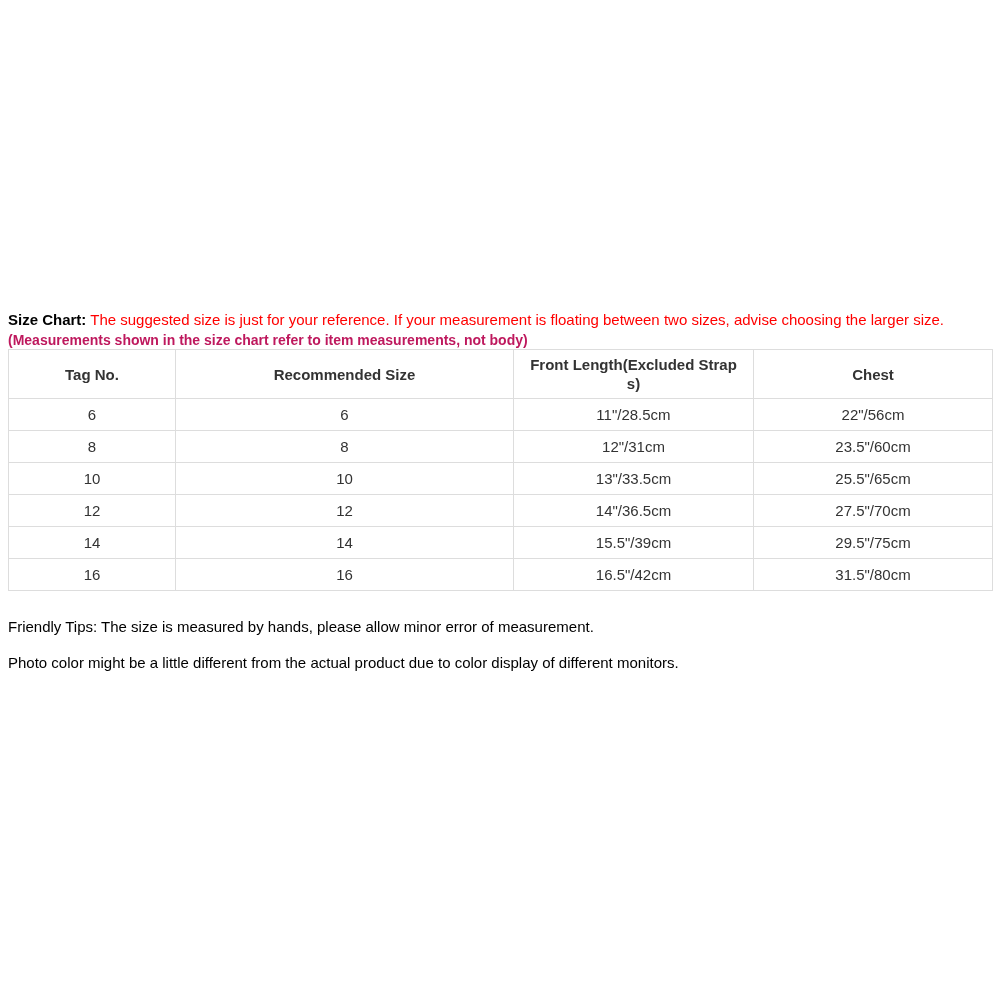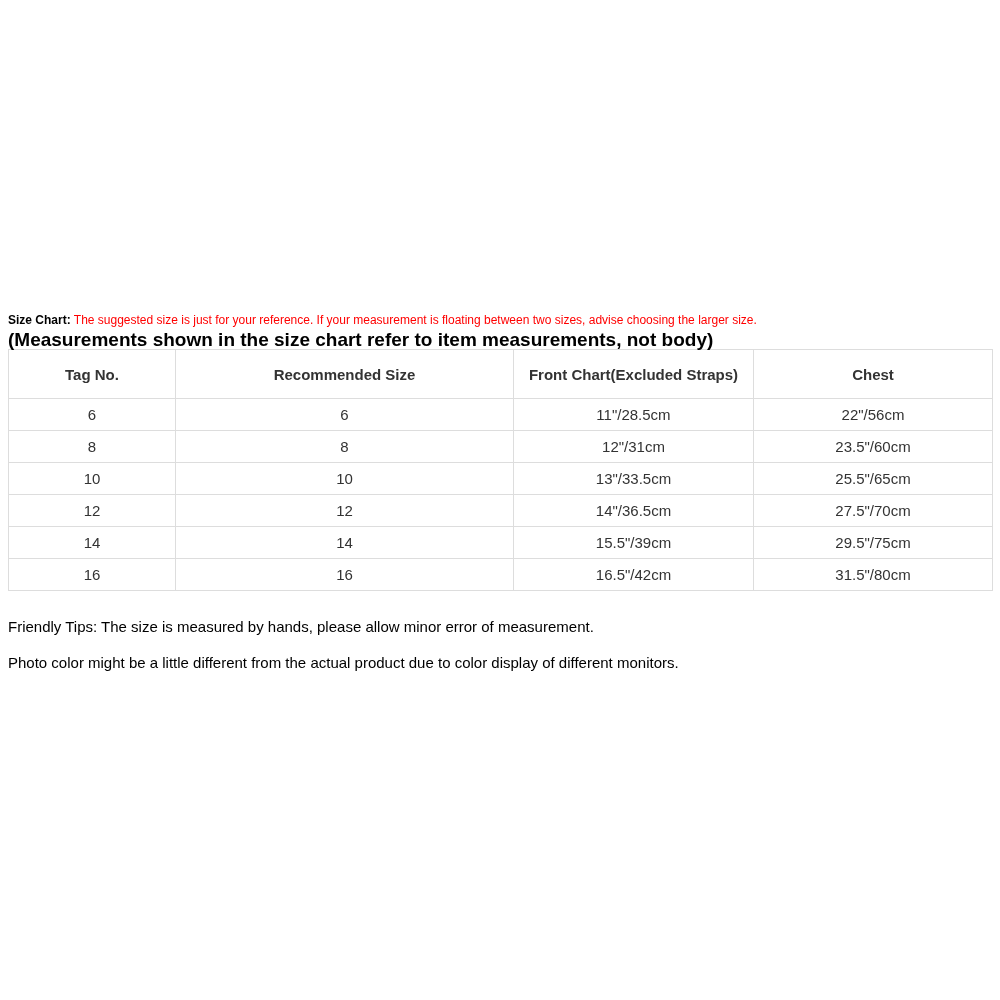--- a/index.html
+++ b/index.html
@@ -13,37 +13,37 @@
     height: 1000px;
     overflow: hidden;
   }
   .page {
     padding: 309px 8px 0 8px;
     box-sizing: border-box;
   }
   .intro {
     margin: 0;
     max-width: 965px;
-    font-size: 12px;
+    font-size: 15px;
     line-height: 22px;
     font-weight: normal;
   }
   .intro .label {
     color: #000000;
     font-weight: bold;
   }
   .intro .note {
     color: #ff0000;
   }
   .measure-note {
     margin: 0;
-    font-size: 19px;
+    font-size: 14px;
     line-height: 18px;
     font-weight: bold;
-    color: #000000;
+    color: #be185d;
   }
   table.size-table {
     width: 984px;
     border-collapse: collapse;
     table-layout: fixed;
     margin: 0;
     padding-left: 47px;
   }
   .size-table th,
   .size-table td {
@@ -98,21 +98,21 @@
     <colgroup>
       <col class="col-tag">
         <col class="col-size">
         <col class="col-front">
         <col class="col-chest">
     </colgroup>
     <thead>
       <tr>
         <th>Tag No.</th>
         <th>Recommended Size</th>
-        <th class="col-front-length">Front Chart(Excluded Straps)</th>
+        <th class="col-front-length">Front Length(Excluded Straps)</th>
         <th>Chest</th>
       </tr>
     </thead>
     <tbody>
       <tr>
         <td>6</td>
         <td>6</td>
         <td>11"/28.5cm</td>
         <td>22"/56cm</td>
       </tr>

